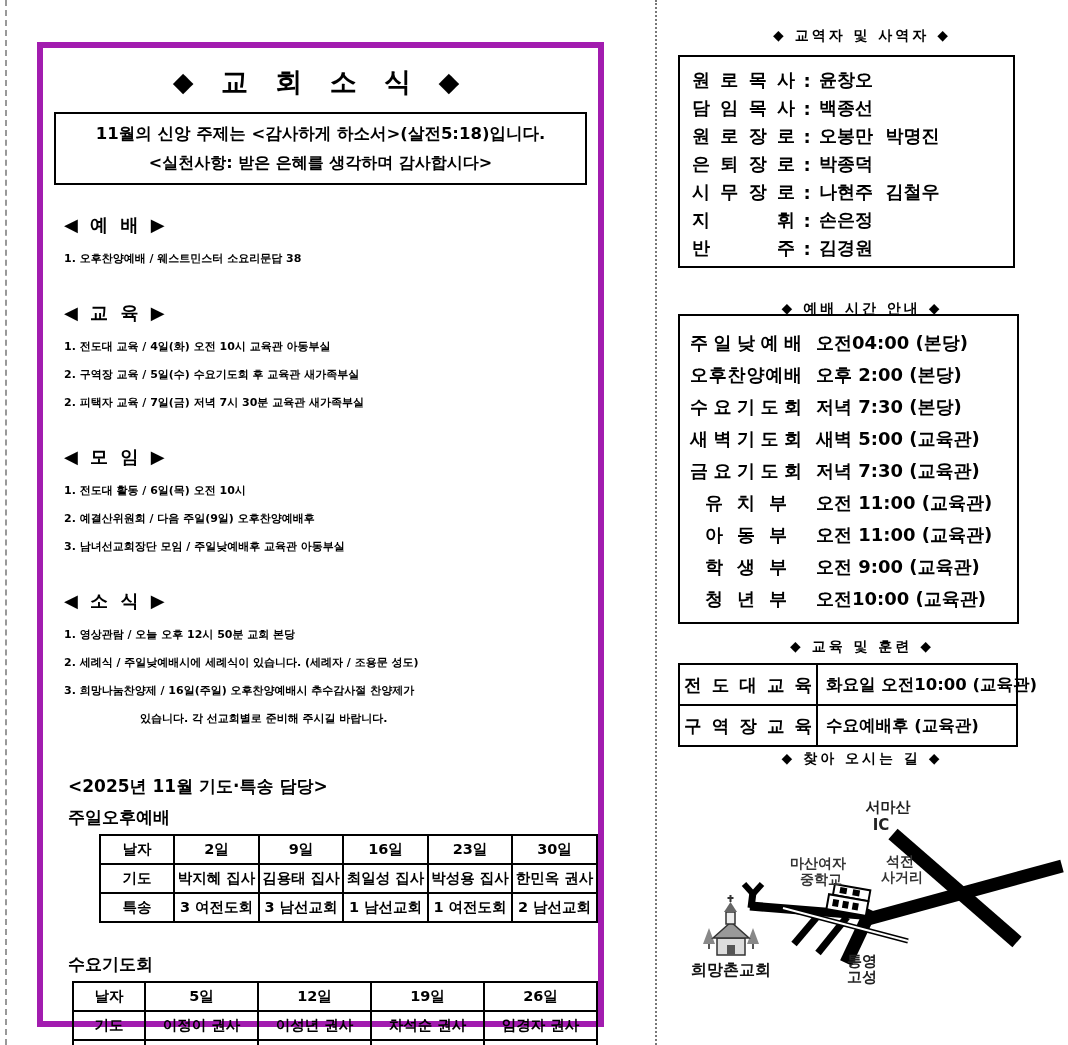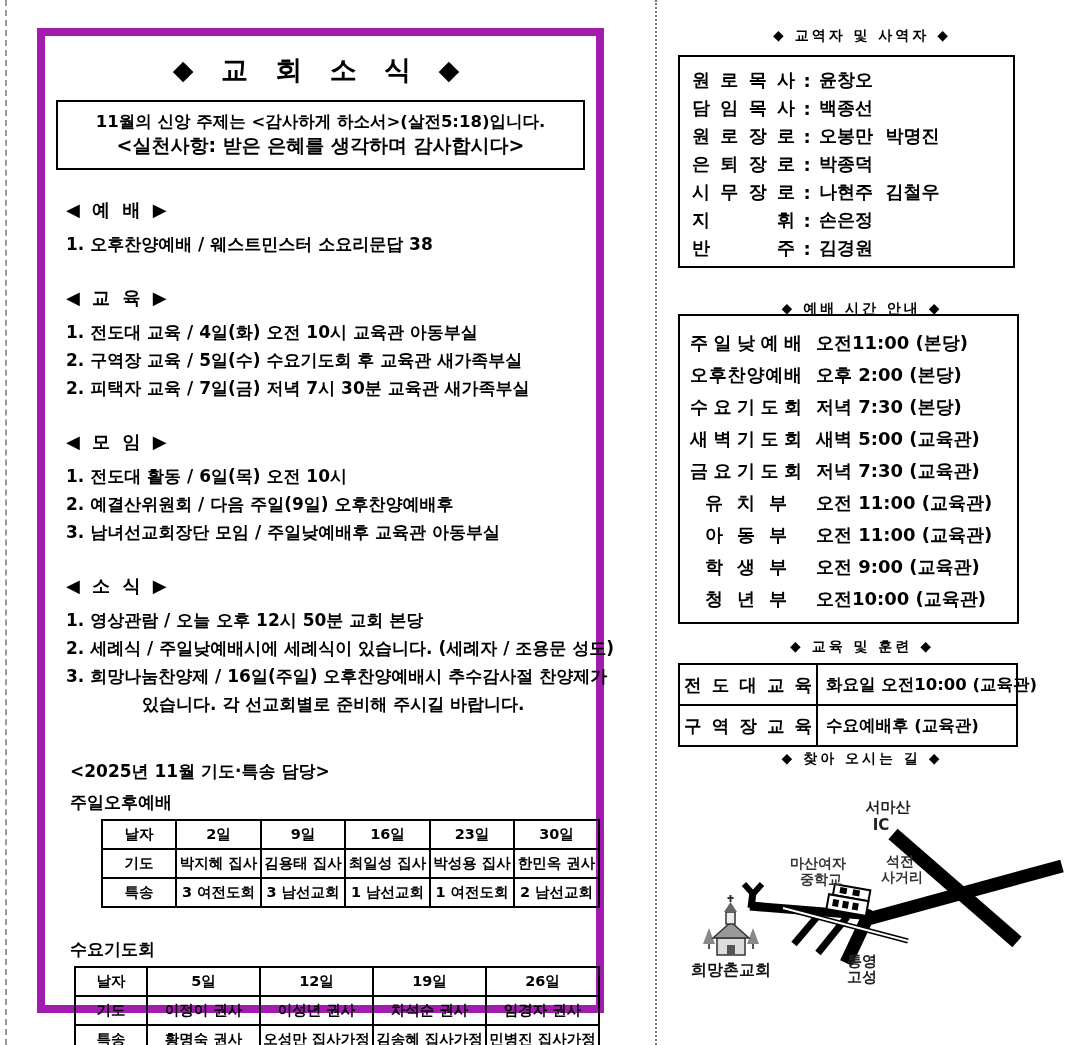--- a/index.html
+++ b/index.html
@@ -2,29 +2,29 @@
 <html><head>
 <meta charset="utf-8">
 <style>
   html,body{margin:0;padding:0;background:#fff;}
   .page{position:relative;width:1068px;height:1045px;background:#fff;overflow:hidden;
         font-family:"DejaVu Sans","Liberation Sans",sans-serif;color:#000;font-weight:bold;}
   .fold-left{position:absolute;left:5px;top:0;height:1045px;border-left:2px dashed #999;}
   .fold-mid{position:absolute;left:655px;top:0;height:1045px;border-left:2px dotted #777;}
 
   
-  .left-panel{position:absolute;left:37px;top:28px;width:567px;height:985px;border:8px solid #a21caf;box-sizing:border-box;}
+  .left-panel{position:absolute;left:37px;top:42px;width:567px;height:985px;border:6px solid #a21caf;box-sizing:border-box;}
   .lp-title{text-align:center;margin-top:16px;font-size:27px;letter-spacing:9px;white-space:nowrap;}
   .theme-box{border:2px solid #000;margin:12px 11px 0 11px;padding:9px 2px;text-align:center;}
   .theme-l1{font-size:16.5px;white-space:nowrap;}
-  .theme-l2{font-size:19px;white-space:nowrap;}
+  .theme-l2{font-size:16px;margin-top:8px;white-space:nowrap;}
   .sections{padding:0 10px 0 21px;}
   .sec{margin-top:28px;}
   .sec-h{font-size:18px;letter-spacing:3px;margin-bottom:8px;}
-  .sec-item{font-size:17px;line-height:28px;white-space:nowrap;}
+  .sec-item{font-size:11px;line-height:28px;white-space:nowrap;}
   .sec-item.cont{padding-left:76px;}
   .prayer-title{margin:42px 8px 0 25px;font-size:17px;white-space:nowrap;}
   .tbl-label{margin:8px 0 5px 25px;font-size:17px;}
   .tbl-label.second{margin-top:30px;}
   table.sched{border-collapse:collapse;table-layout:fixed;}
   table.t1{margin-left:56px;width:497px;}
   table.t2{margin-left:29px;width:524px;}
   table.sched td,table.sched th{border:2px solid #000;text-align:center;font-size:14.5px;
       font-weight:bold;height:27px;padding:0 1px;overflow:hidden;white-space:nowrap;}
 
@@ -241,21 +241,21 @@
 
   <div class="svc-box">
     <div class="svc-row">
       <span class="svc-label">
           <span>주</span>
           <span>일</span>
           <span>낮</span>
           <span>예</span>
           <span>배</span>
         </span>
-      <span class="svc-value">오전11:00 (본당)</span>
+      <span class="svc-value">오전04:00 (본당)</span>
     </div>
     <div class="svc-row">
       <span class="svc-label">
           <span>오</span>
           <span>후</span>
           <span>찬</span>
           <span>양</span>
           <span>예</span>
           <span>배</span>
         </span>

